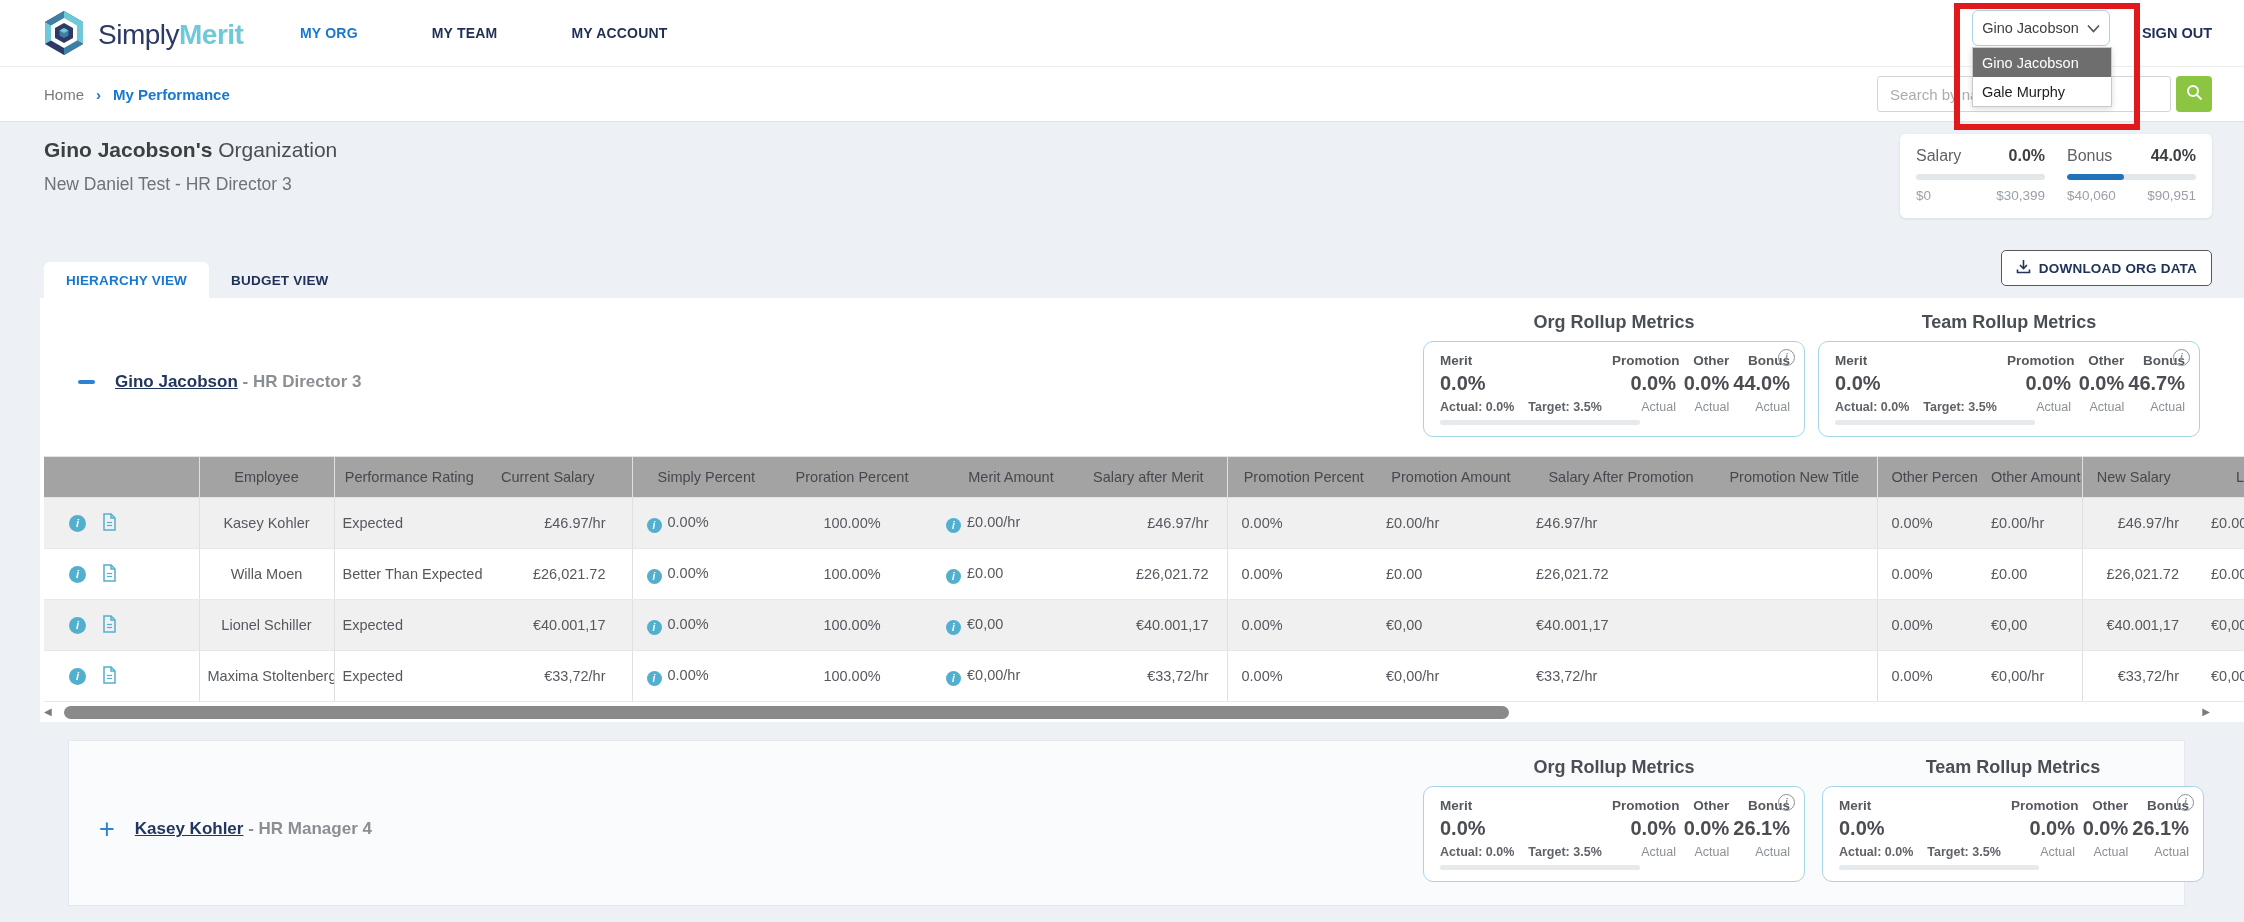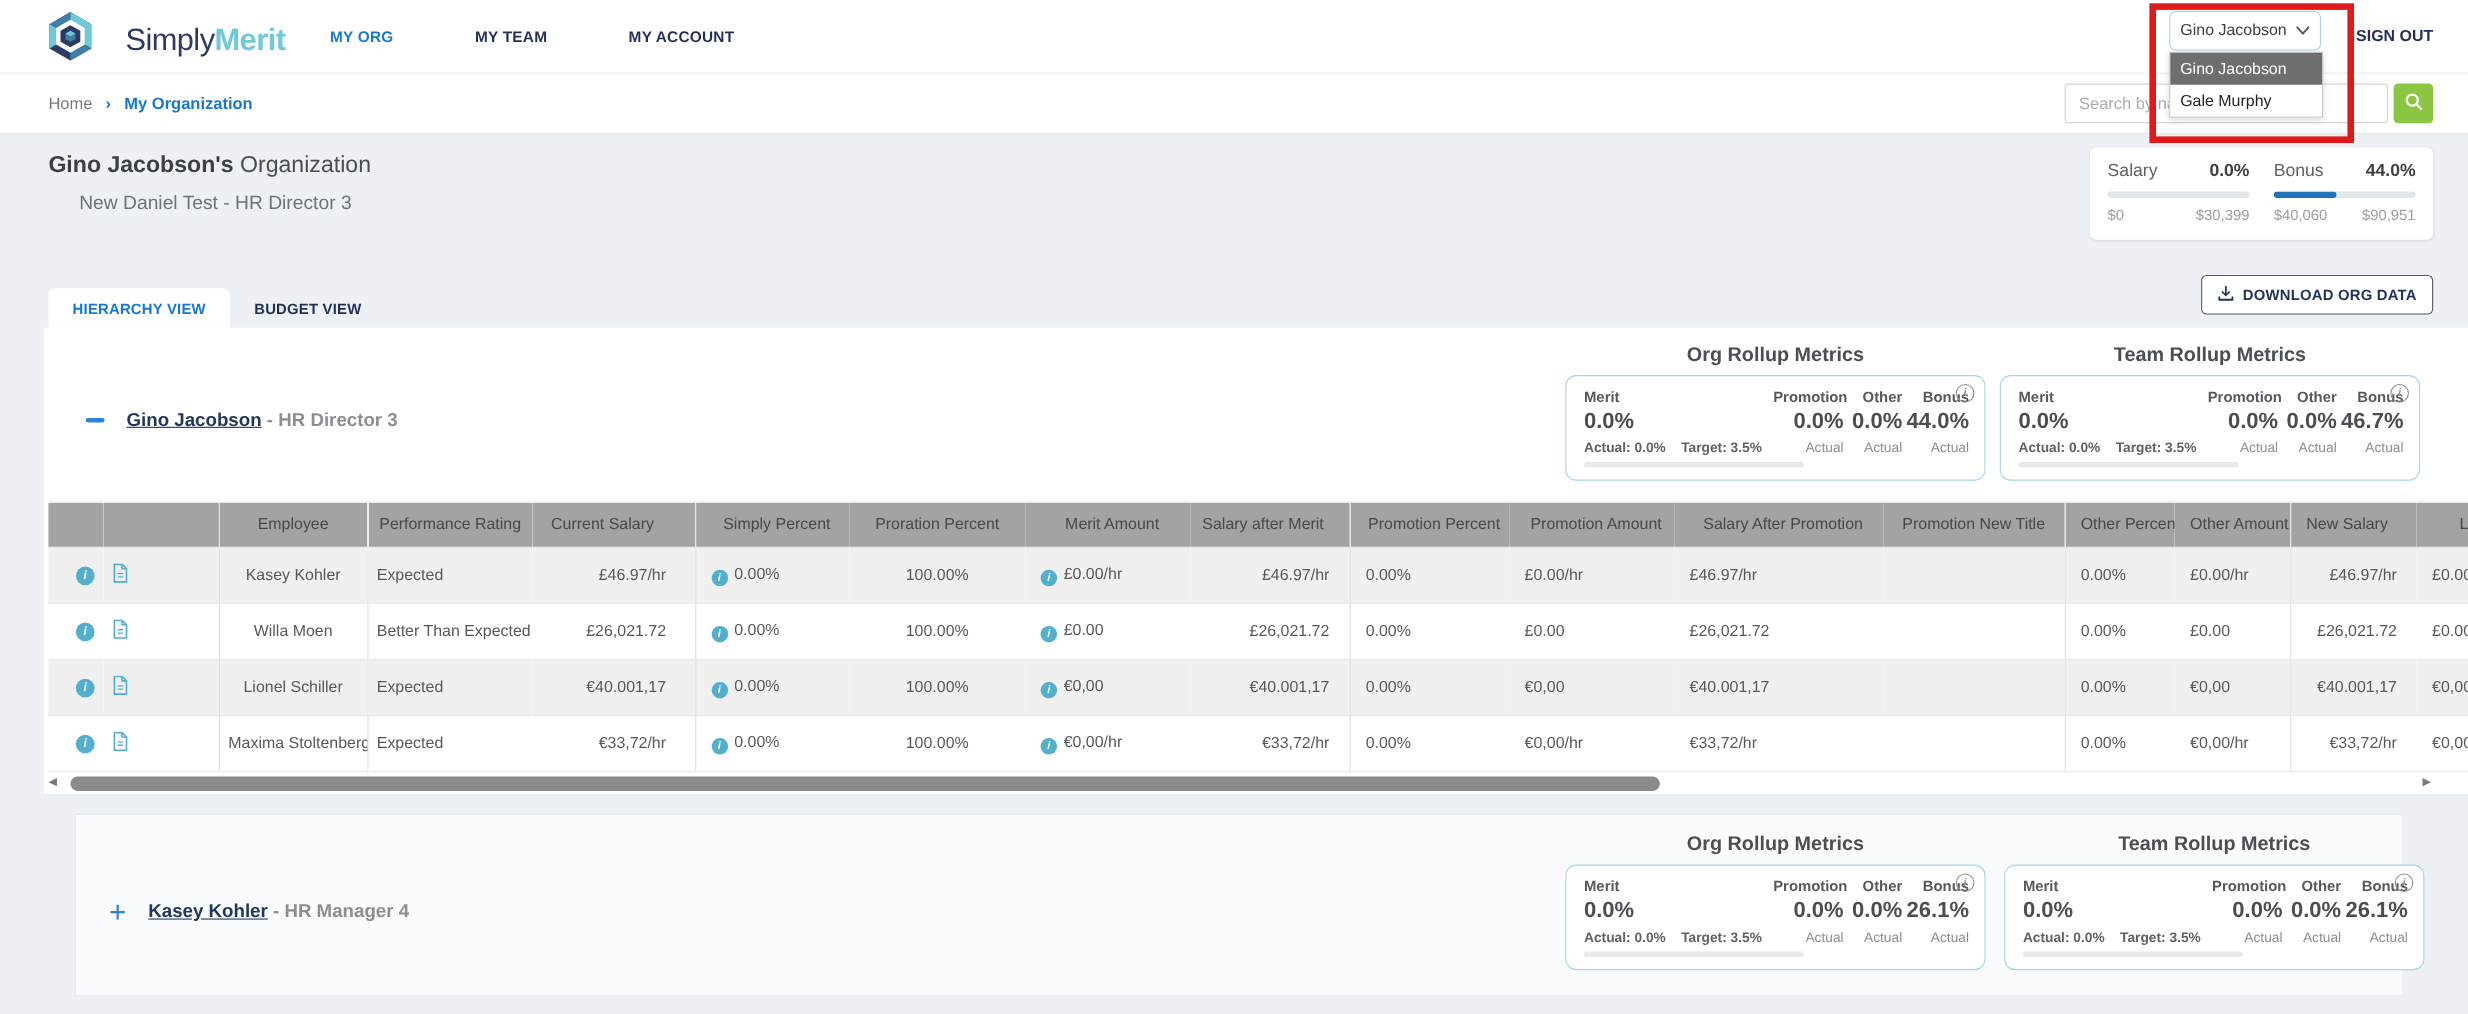--- a/index.html
+++ b/index.html
@@ -1,21 +1,21 @@
 <!DOCTYPE html>
 <html><head>
 <meta charset="utf-8">
 <style>
   html,body{margin:0;padding:0;}
   body{font-family:"Liberation Sans",sans-serif;background:#edf1f5;}
   .app{position:relative;width:2244px;height:922px;overflow:hidden;background:#edf1f5;}
 
   
   .hdr{position:absolute;left:0;top:0;width:100%;height:66px;background:#fff;border-bottom:1px solid #ececec;z-index:5;}
-  .logo{position:absolute;left:40px;top:9px;display:flex;align-items:center;gap:26px;}
+  .logo{position:absolute;left:40px;top:9px;display:flex;align-items:center;gap:10px;}
   .logo-text{font-size:28px;letter-spacing:-0.5px;}
   .logo-simply{color:#2c3a64;font-weight:400;}
   .logo-merit{color:#6fc9d8;font-weight:700;}
   .hdr-nav{position:absolute;left:300px;top:0;height:66px;display:flex;align-items:center;gap:74px;}
   .nav-item{font-size:14px;font-weight:700;color:#1f2f55;letter-spacing:.2px;cursor:pointer;}
   .nav-item.active{color:#1878cf;}
   .signout{position:absolute;right:32px;top:0;height:66px;display:flex;align-items:center;font-size:14.5px;font-weight:700;color:#1f2f55;cursor:pointer;}
 
   
   .dd{position:absolute;left:1972px;top:10px;width:138px;z-index:30;}
@@ -32,21 +32,21 @@
   .crumb-sep{color:#1878cf;font-weight:700;font-size:15px;}
   .crumb-cur{color:#1878cf;font-weight:700;cursor:pointer;}
   .searchwrap{position:absolute;right:32px;top:9px;display:flex;gap:5px;}
   .search-in{width:268px;height:34px;border:1px solid #d2d5d9;border-radius:3px;padding:0 12px;font-size:15px;color:#444;font-family:"Liberation Sans",sans-serif;}
   .search-in::placeholder{color:#a9adb2;}
   .search-btn{width:36px;height:36px;background:#8bc541;border:none;border-radius:4px;display:flex;align-items:center;justify-content:center;cursor:pointer;}
 
   
   .title{position:absolute;left:44px;top:138px;font-size:21px;color:#4a4e53;}
   .title b{color:#3c4043;font-weight:700;}
-  .subtitle{position:absolute;left:44px;top:174px;font-size:17.5px;color:#6e737a;margin-left:28px;}
+  .subtitle{position:absolute;left:44px;top:174px;font-size:17.5px;color:#6e737a;}
 
   .summary{position:absolute;left:1900px;top:134px;width:312px;height:84px;background:#fff;border-radius:6px;box-shadow:0 1px 3px rgba(0,0,0,.09);display:flex;padding:13px 16px;box-sizing:border-box;gap:22px;}
   .sum-col{flex:1;}
   .sum-row1{display:flex;justify-content:space-between;font-size:16px;color:#5f6368;}
   .sum-row1 b{color:#3c4043;font-weight:700;}
   .sum-track{margin-top:9px;height:6px;background:#e4e7ea;border-radius:3px;overflow:hidden;}
   .sum-fill{height:100%;background:#2173b9;border-radius:3px;width:0;}
   .sum-row3{margin-top:8px;display:flex;justify-content:space-between;font-size:13.5px;color:#9aa0a6;}
 
   
@@ -147,21 +147,21 @@
         <div class="dd-opt hl">Gino Jacobson</div>
         <div class="dd-opt">Gale Murphy</div>
       </div>
   </div>
   <div class="red-box"></div>
 
   <div class="crumbbar">
     <div class="crumbs">
       <span class="crumb-home">Home</span>
       <span class="crumb-sep">›</span>
-      <span class="crumb-cur">My Organization</span>
+      <span class="crumb-cur">My Performance</span>
     </div>
     <div class="searchwrap">
       <input class="search-in" type="text" placeholder="Search by name" style="">
       <button class="search-btn">
         <span>
           <svg width="17" height="17" viewBox="0 0 17 17">
               <circle cx="7" cy="7" r="5" fill="none" stroke="#fff" stroke-width="2"></circle>
               <line x1="11" y1="11" x2="15.5" y2="15.5" stroke="#fff" stroke-width="2"></line>
             </svg>
         </span>

